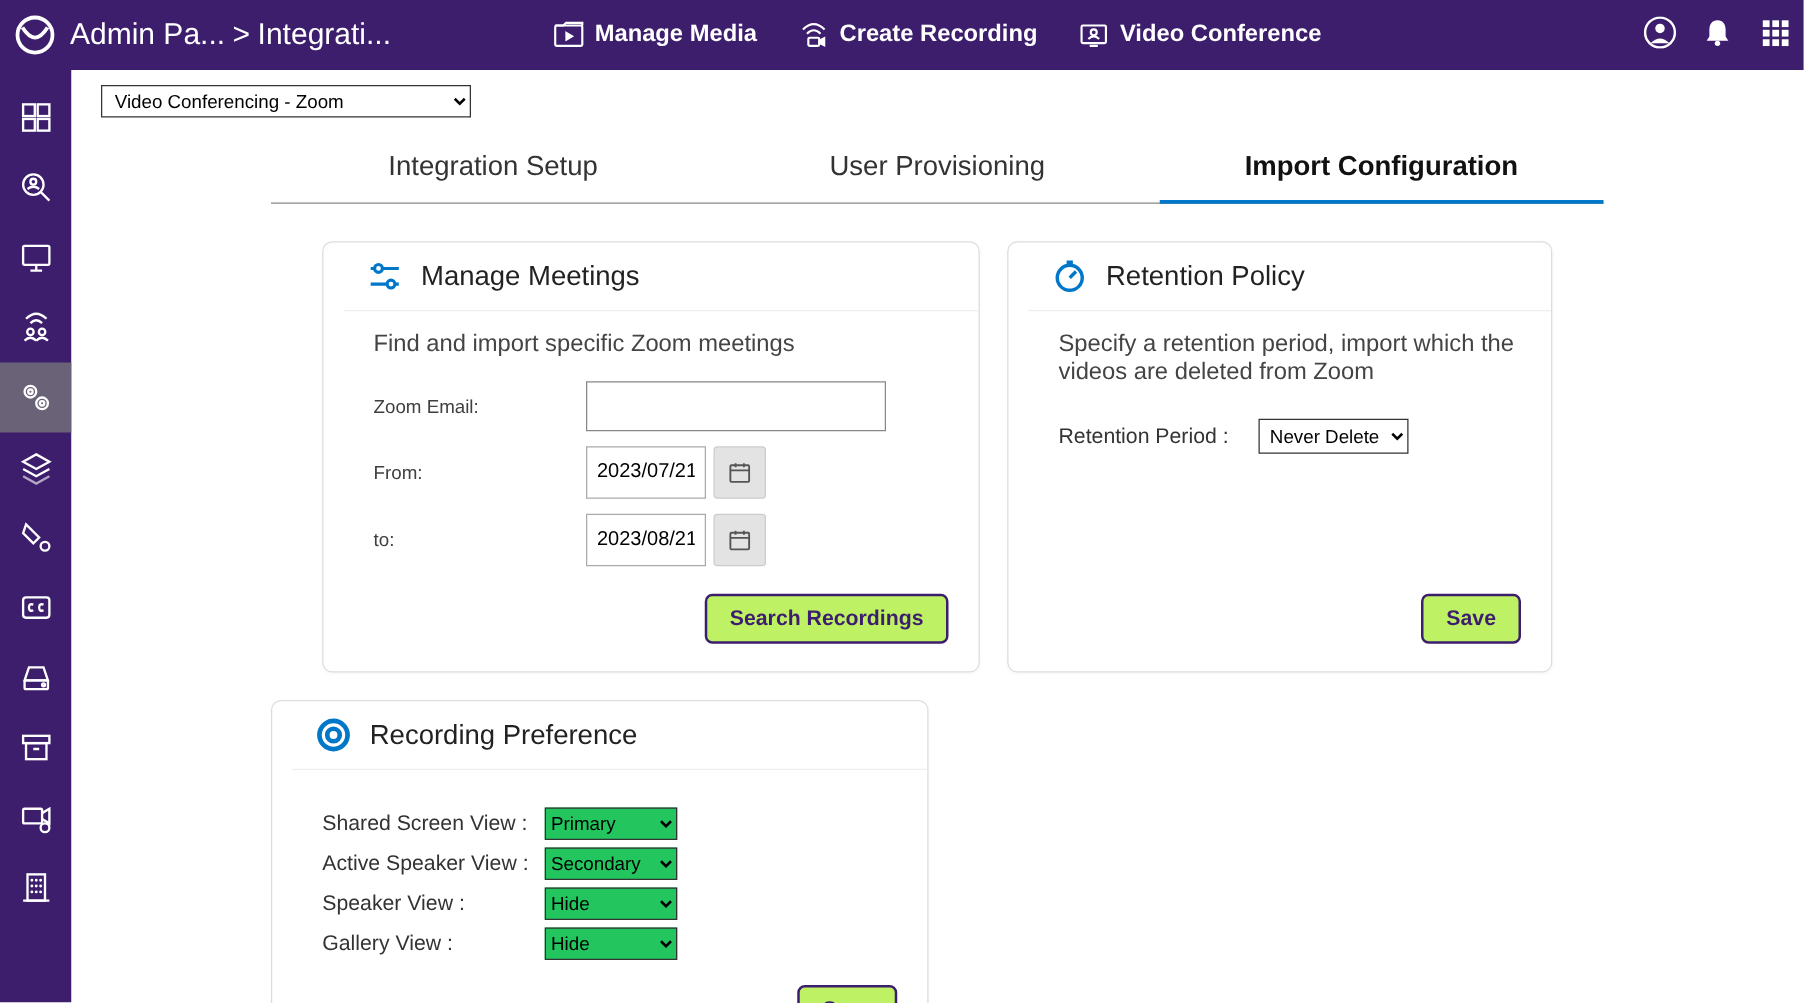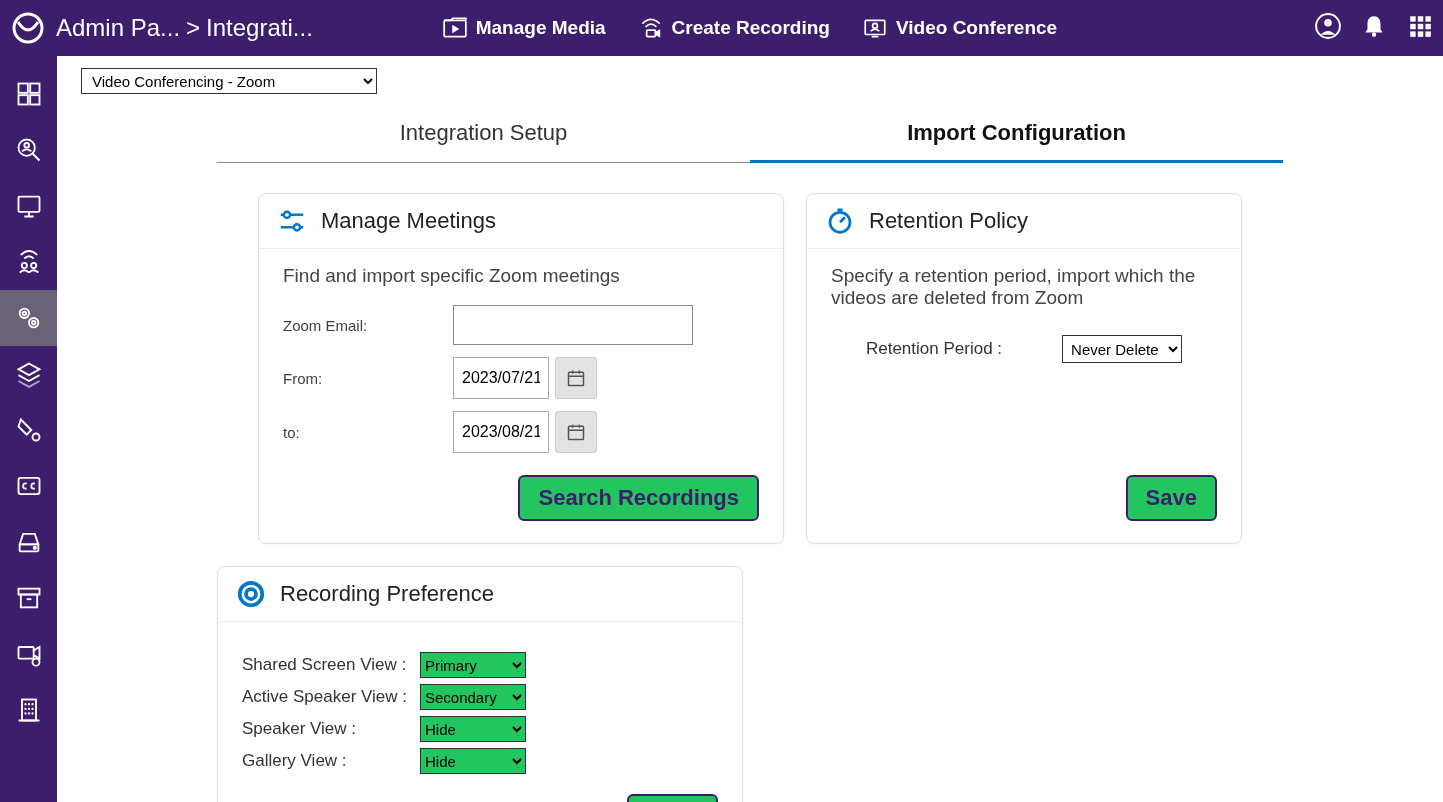--- a/index.html
+++ b/index.html
@@ -129,20 +129,21 @@
     width: 1066px;
     margin: 0 auto;
   }
   .card {
     border: 1px solid #ddd;
     border-radius: 8px;
     box-shadow: 0 1px 3px rgba(0,0,0,0.04);
     background: #fff;
     display: flex;
     flex-direction: column;
+    padding-left: 16px;
   }
   .card-left { width: 526px; }
   .card-right { width: 436px; min-height: 328px; }
   .card-rec { width: 526px; margin-top: 22px; }
   .card-header {
     display: flex;
     align-items: center;
     gap: 14px;
     padding: 12px 18px;
     border-bottom: 1px solid #eee;
@@ -197,38 +198,37 @@
     border-radius: 3px;
     margin-left: 6px;
     display: flex;
     align-items: center;
     justify-content: center;
     cursor: pointer;
   }
   .date-btn svg { width: 20px; height: 20px; stroke: #555; fill: none; stroke-width: 1.8; }
   .btn-outline {
     border: 2px solid #3d1e6d;
-    background: #22c55e;
+    background: #bef264;
     color: #3d1e6d;
     border-radius: 6px;
     padding: 8px 18px;
-    font-size: 22px;
+    font-size: 17px;
     font-weight: 600;
     cursor: pointer;
   }
   .btn-row-right {
     display: flex;
     justify-content: flex-end;
     margin-top: 10px;
   }
   .retention-row {
     display: flex;
-    justify-content: center;
-    align-items: center;
-    gap: 60px;
+    align-items: center;
+    gap: 24px;
     margin-top: 8px;
   }
   .retention-label {
     font-size: 17px;
   }
   .select-small {
     height: 28px;
     border: 1px solid #333;
     font-size: 15px;
     padding: 0 4px;
@@ -417,20 +417,21 @@
     </div>
   </div>
 
   <div class="content">
     <select class="select-integration">
       <option>Video Conferencing - Zoom</option>
     </select>
 
     <div class="tabs">
       <div class="tab">Integration Setup</div>
+      <div class="tab">User Provisioning</div>
       <div class="tab active">Import Configuration</div>
     </div>
 
     <div class="cards-row">
 
       <div class="card card-left">
         <div class="card-header">
           <svg viewBox="0 0 24 24" fill="none" stroke="#0077c8" stroke-width="2">
               <path d="M3 7 L21 7 M3 17 L21 17"></path>
               <circle cx="8" cy="7" r="2.5" fill="#fff"></circle>

